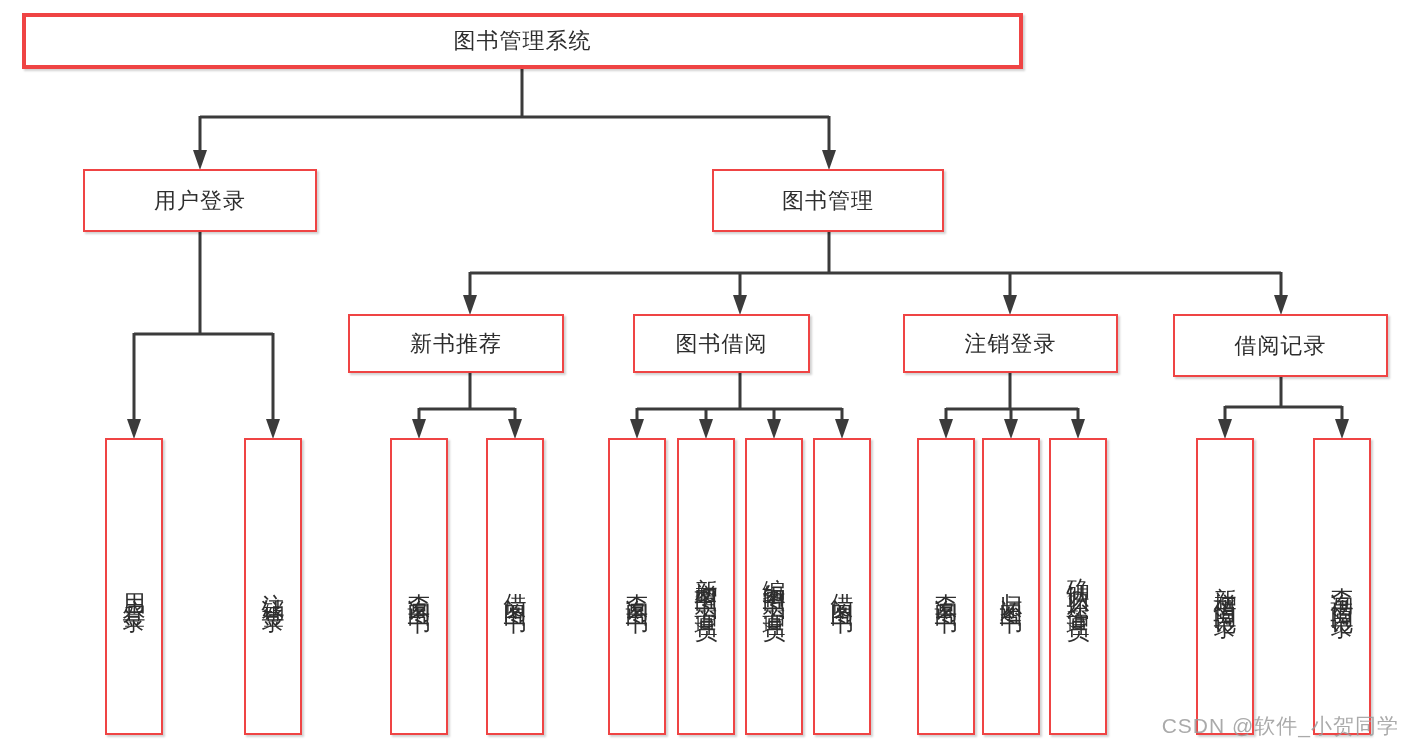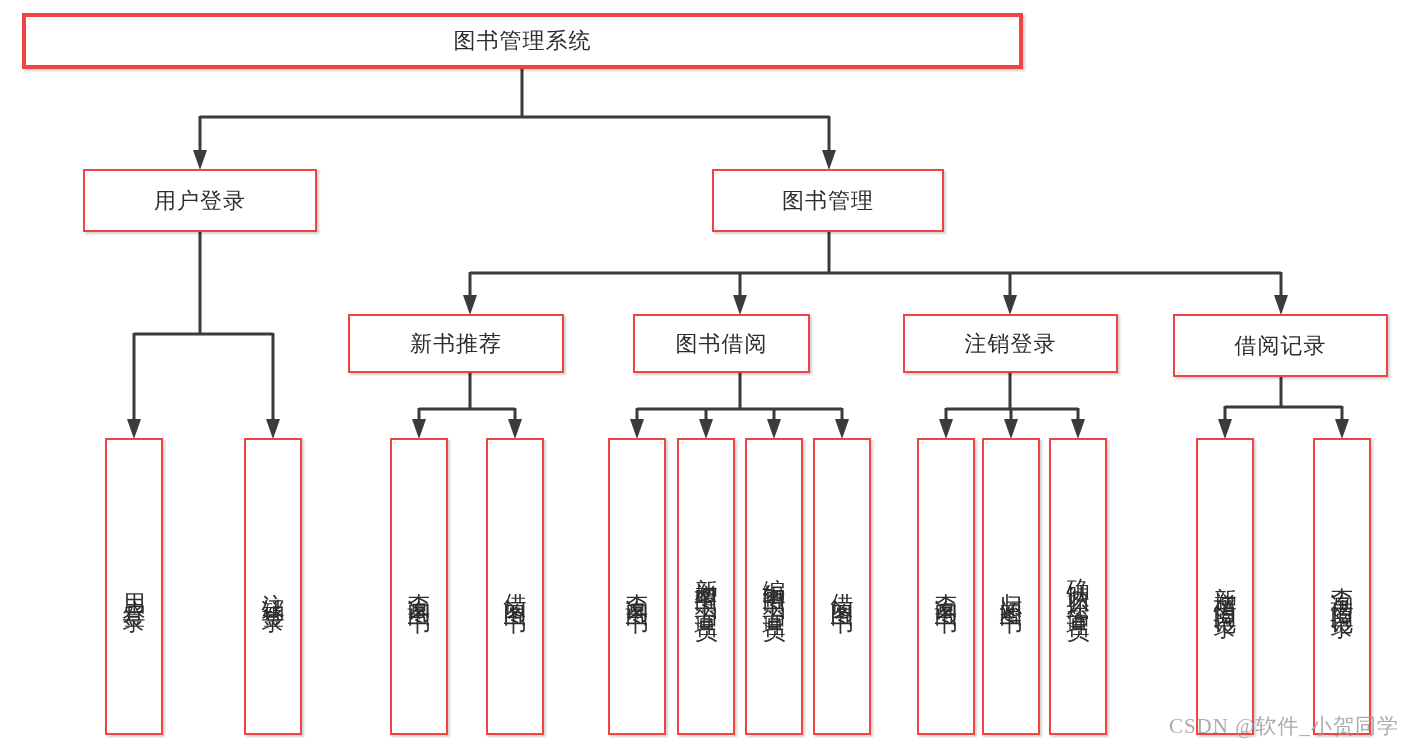--- a/index.html
+++ b/index.html
@@ -42,21 +42,20 @@
   }
   .watermark{
     position:absolute;
     right:6px;top:712px;
     font-size:21px;
     color:#9c9c9c;
     opacity:0.85;
     letter-spacing:1px;
     white-space:nowrap;
     z-index:5;
-    font-family:Liberation Serif, serif;
   }
   .line{stroke:#3b3b3b;stroke-width:3;fill:none;}
   .arrow{fill:#3b3b3b;stroke:none;}
 </style>
 </head>
 <body>
 
 <div class="stage">
 
   <svg class="connectors" viewBox="0 0 1405 747" xmlns="http://www.w3.org/2000/svg">

